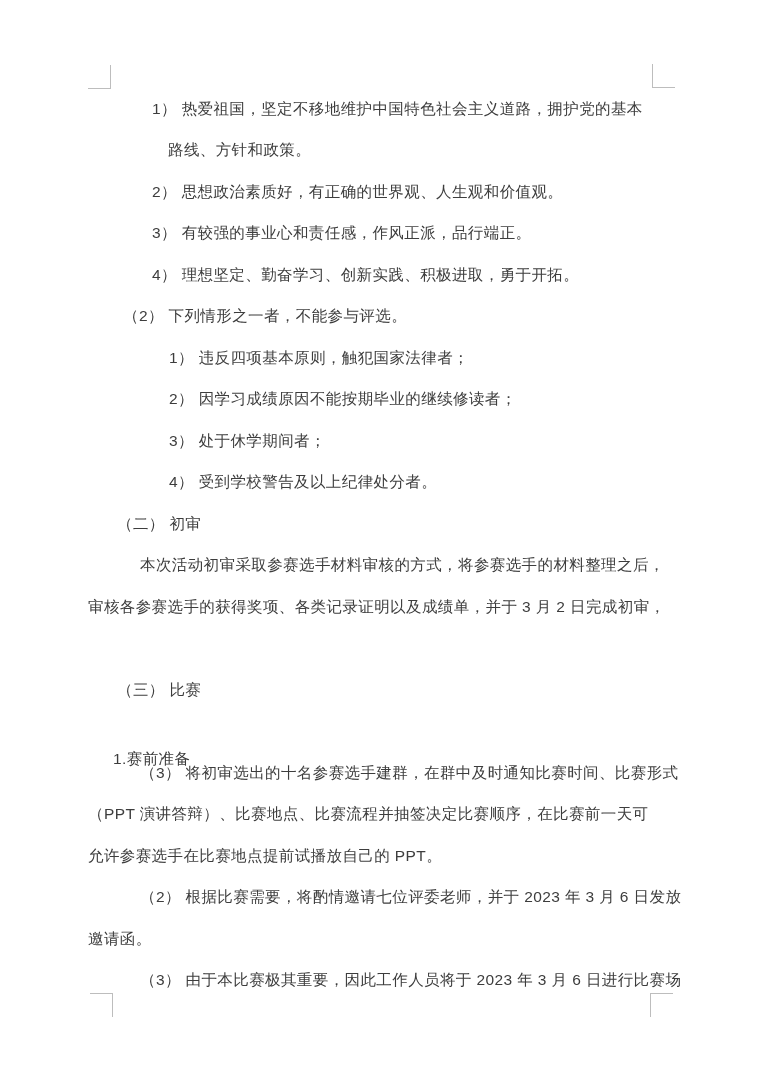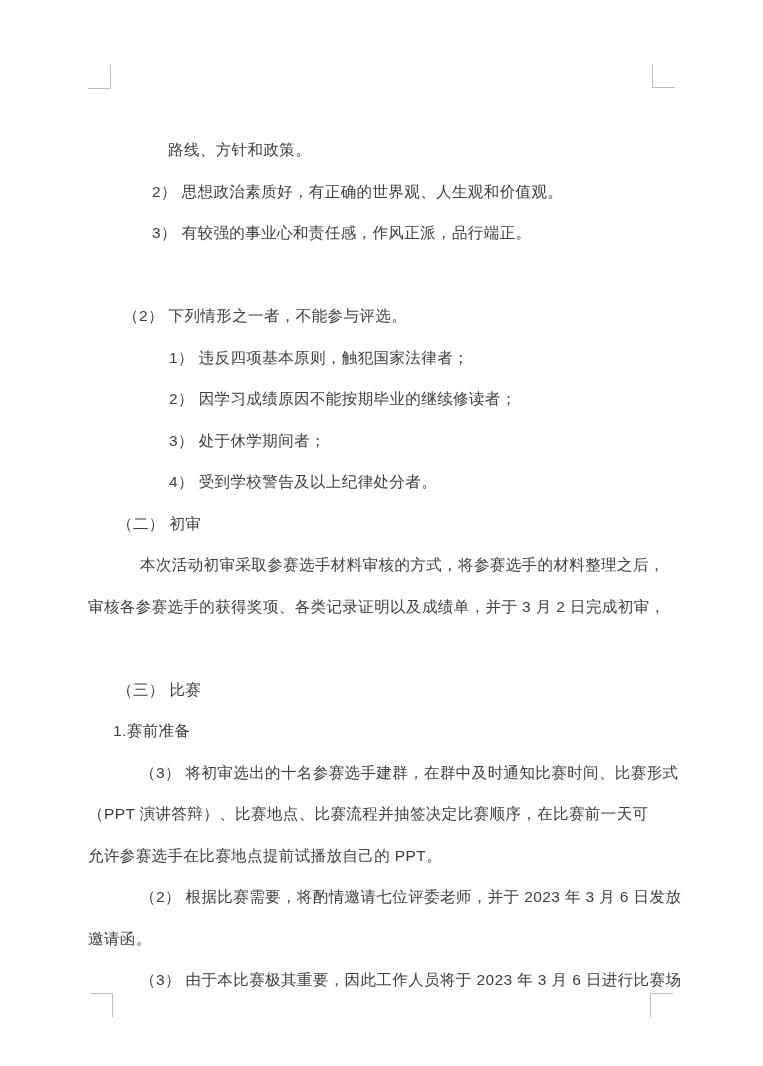--- a/index.html
+++ b/index.html
@@ -13,21 +13,21 @@
   .line{
     position:absolute;
     font-size:15.5px;
     line-height:22px;
     letter-spacing:0.4px;
     color:#3d3d3d;
     white-space:pre;
   }
   
   .x88 {left:88px;}
-  .x113{left:113px;}
+  .x113{left:113px;margin-top:28px;}
   .x117{left:117px;}
   .x123{left:123px;}
   .x140{left:140px;}
   .x152{left:152px;}
   .x169{left:169px;text-align:right;}
   .x178{left:168px;}
   
   .mark{position:absolute;width:22px;height:23px;}
   .mark-tl{left:88px; top:65px;  border-right:1px solid #bdbdbd; border-bottom:1px solid #bdbdbd;}
   .mark-tr{left:652px;top:64px;  border-left:1px solid #bdbdbd;  border-bottom:1px solid #bdbdbd;}
@@ -37,23 +37,25 @@
 </head>
 <body>
 
 <div id="page">
 
   <div class="mark mark-tl"></div>
   <div class="mark mark-tr"></div>
   <div class="mark mark-bl"></div>
   <div class="mark mark-br"></div>
 
+  <div class="line x152" style="top:98px">1） 热爱祖国，坚定不移地维护中国特色社会主义道路，拥护党的基本</div>
   <div class="line x178" style="top:139px">路线、方针和政策。</div>
   <div class="line x152" style="top:181px">2） 思想政治素质好，有正确的世界观、人生观和价值观。</div>
   <div class="line x152" style="top:222px">3） 有较强的事业心和责任感，作风正派，品行端正。</div>
+  <div class="line x152" style="top:264px">4） 理想坚定、勤奋学习、创新实践、积极进取，勇于开拓。</div>
   <div class="line x123" style="top:305px">（2） 下列情形之一者，不能参与评选。</div>
   <div class="line x169" style="top:347px">1） 违反四项基本原则，触犯国家法律者；</div>
   <div class="line x169" style="top:388px">2） 因学习成绩原因不能按期毕业的继续修读者；</div>
   <div class="line x169" style="top:430px">3） 处于休学期间者；</div>
   <div class="line x169" style="top:471px">4） 受到学校警告及以上纪律处分者。</div>
   <div class="line x117" style="top:513px">（二） 初审</div>
   <div class="line x140" style="top:554px">本次活动初审采取参赛选手材料审核的方式，将参赛选手的材料整理之后，</div>
   <div class="line x88" style="top:596px">审核各参赛选手的获得奖项、各类记录证明以及成绩单，并于 3 月 2 日完成初审，</div>
   <div class="line x117" style="top:679px">（三） 比赛</div>
   <div class="line x113" style="top:720px">1.赛前准备</div>

